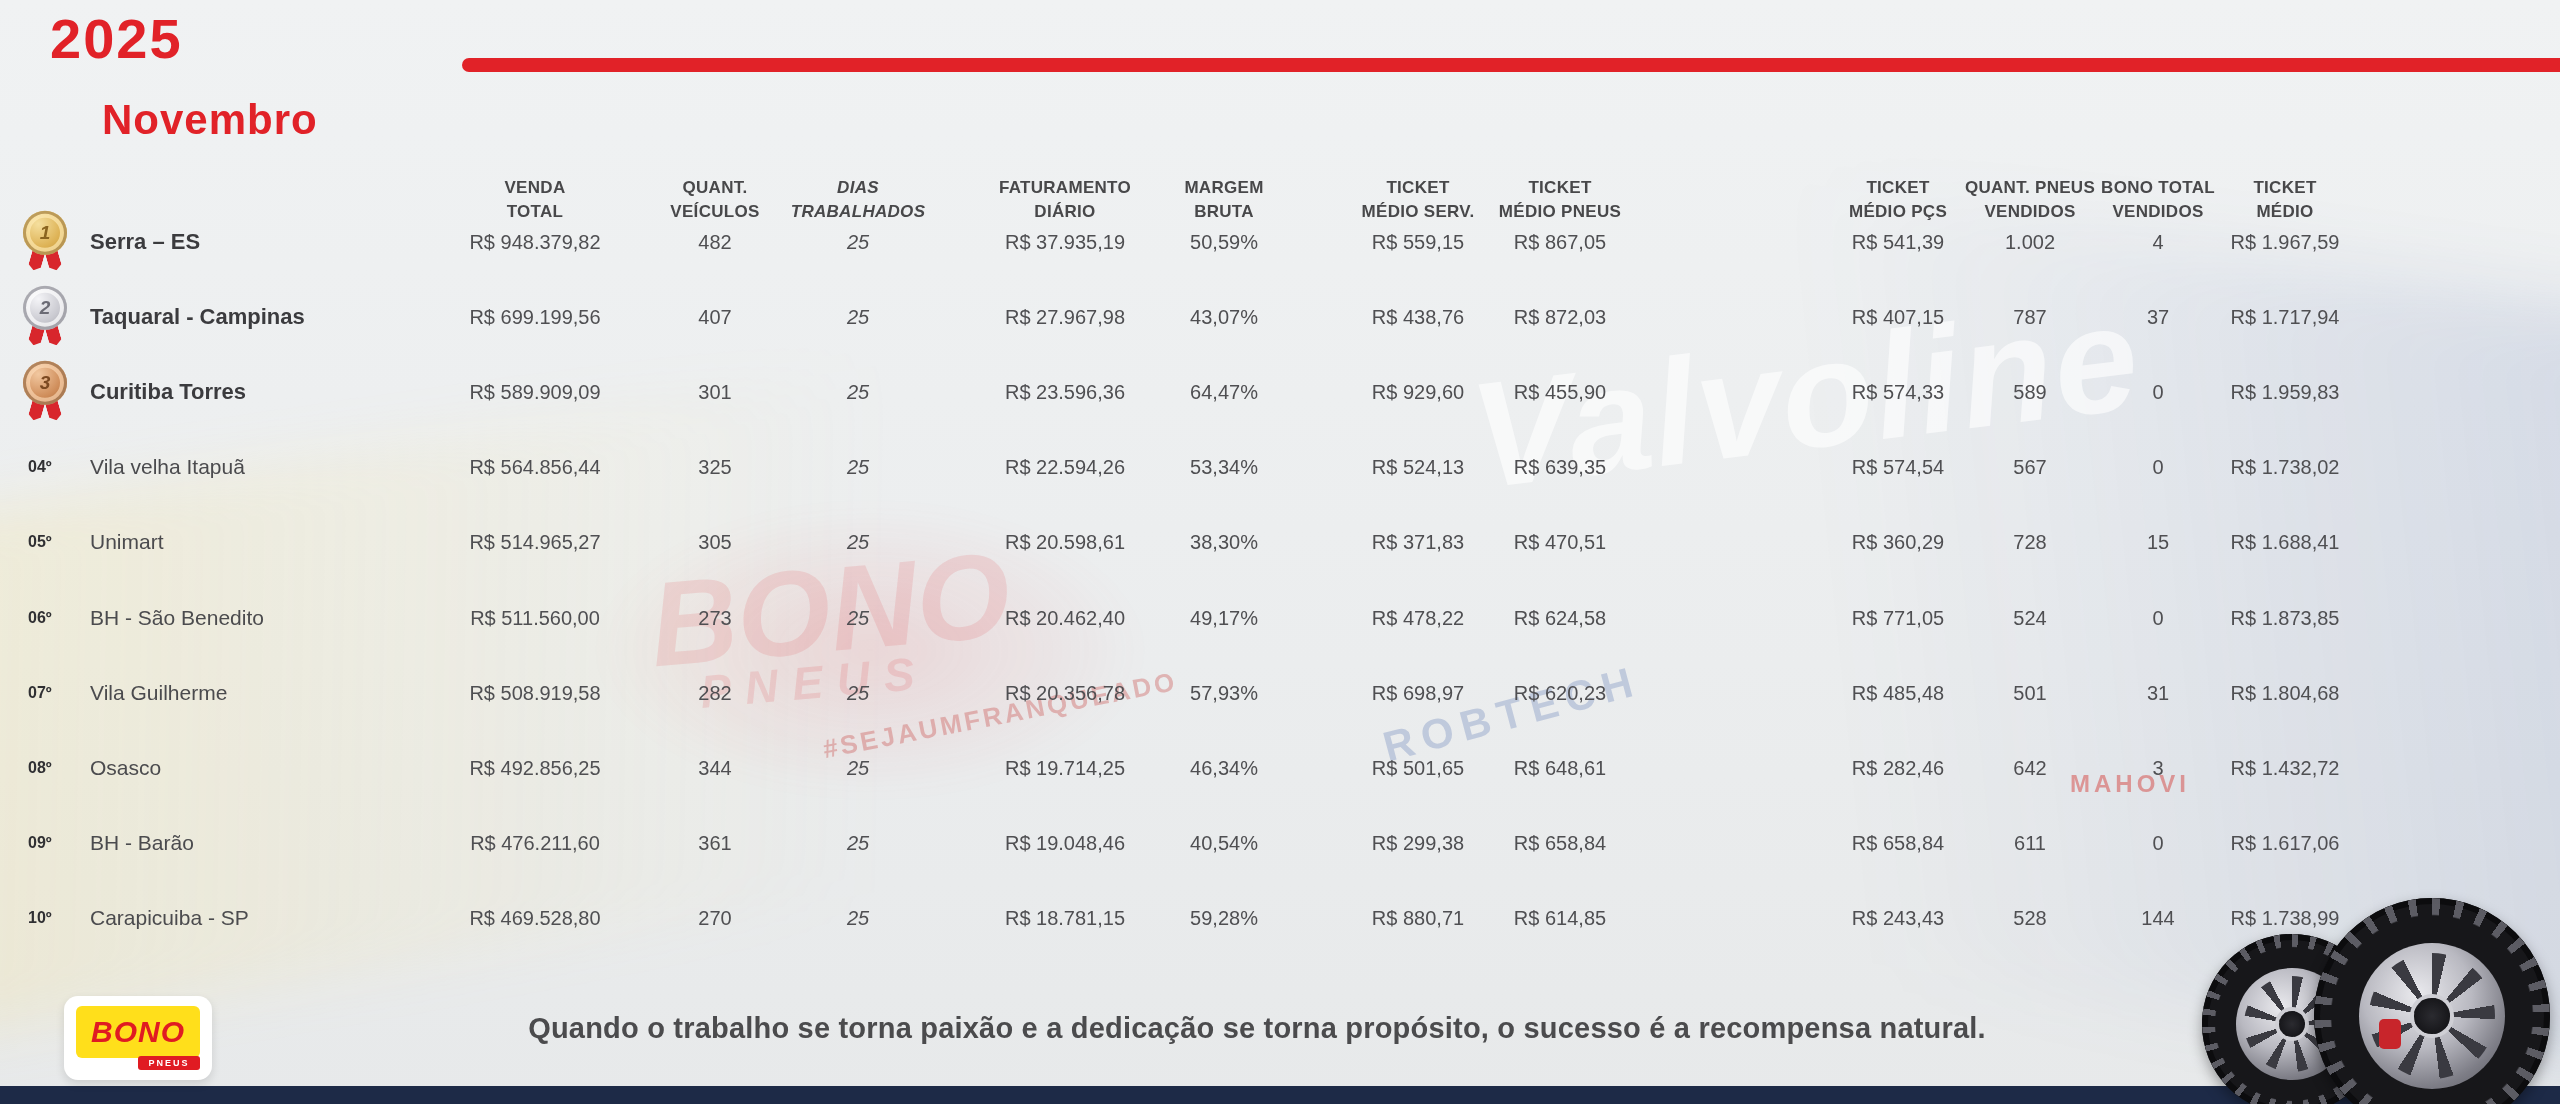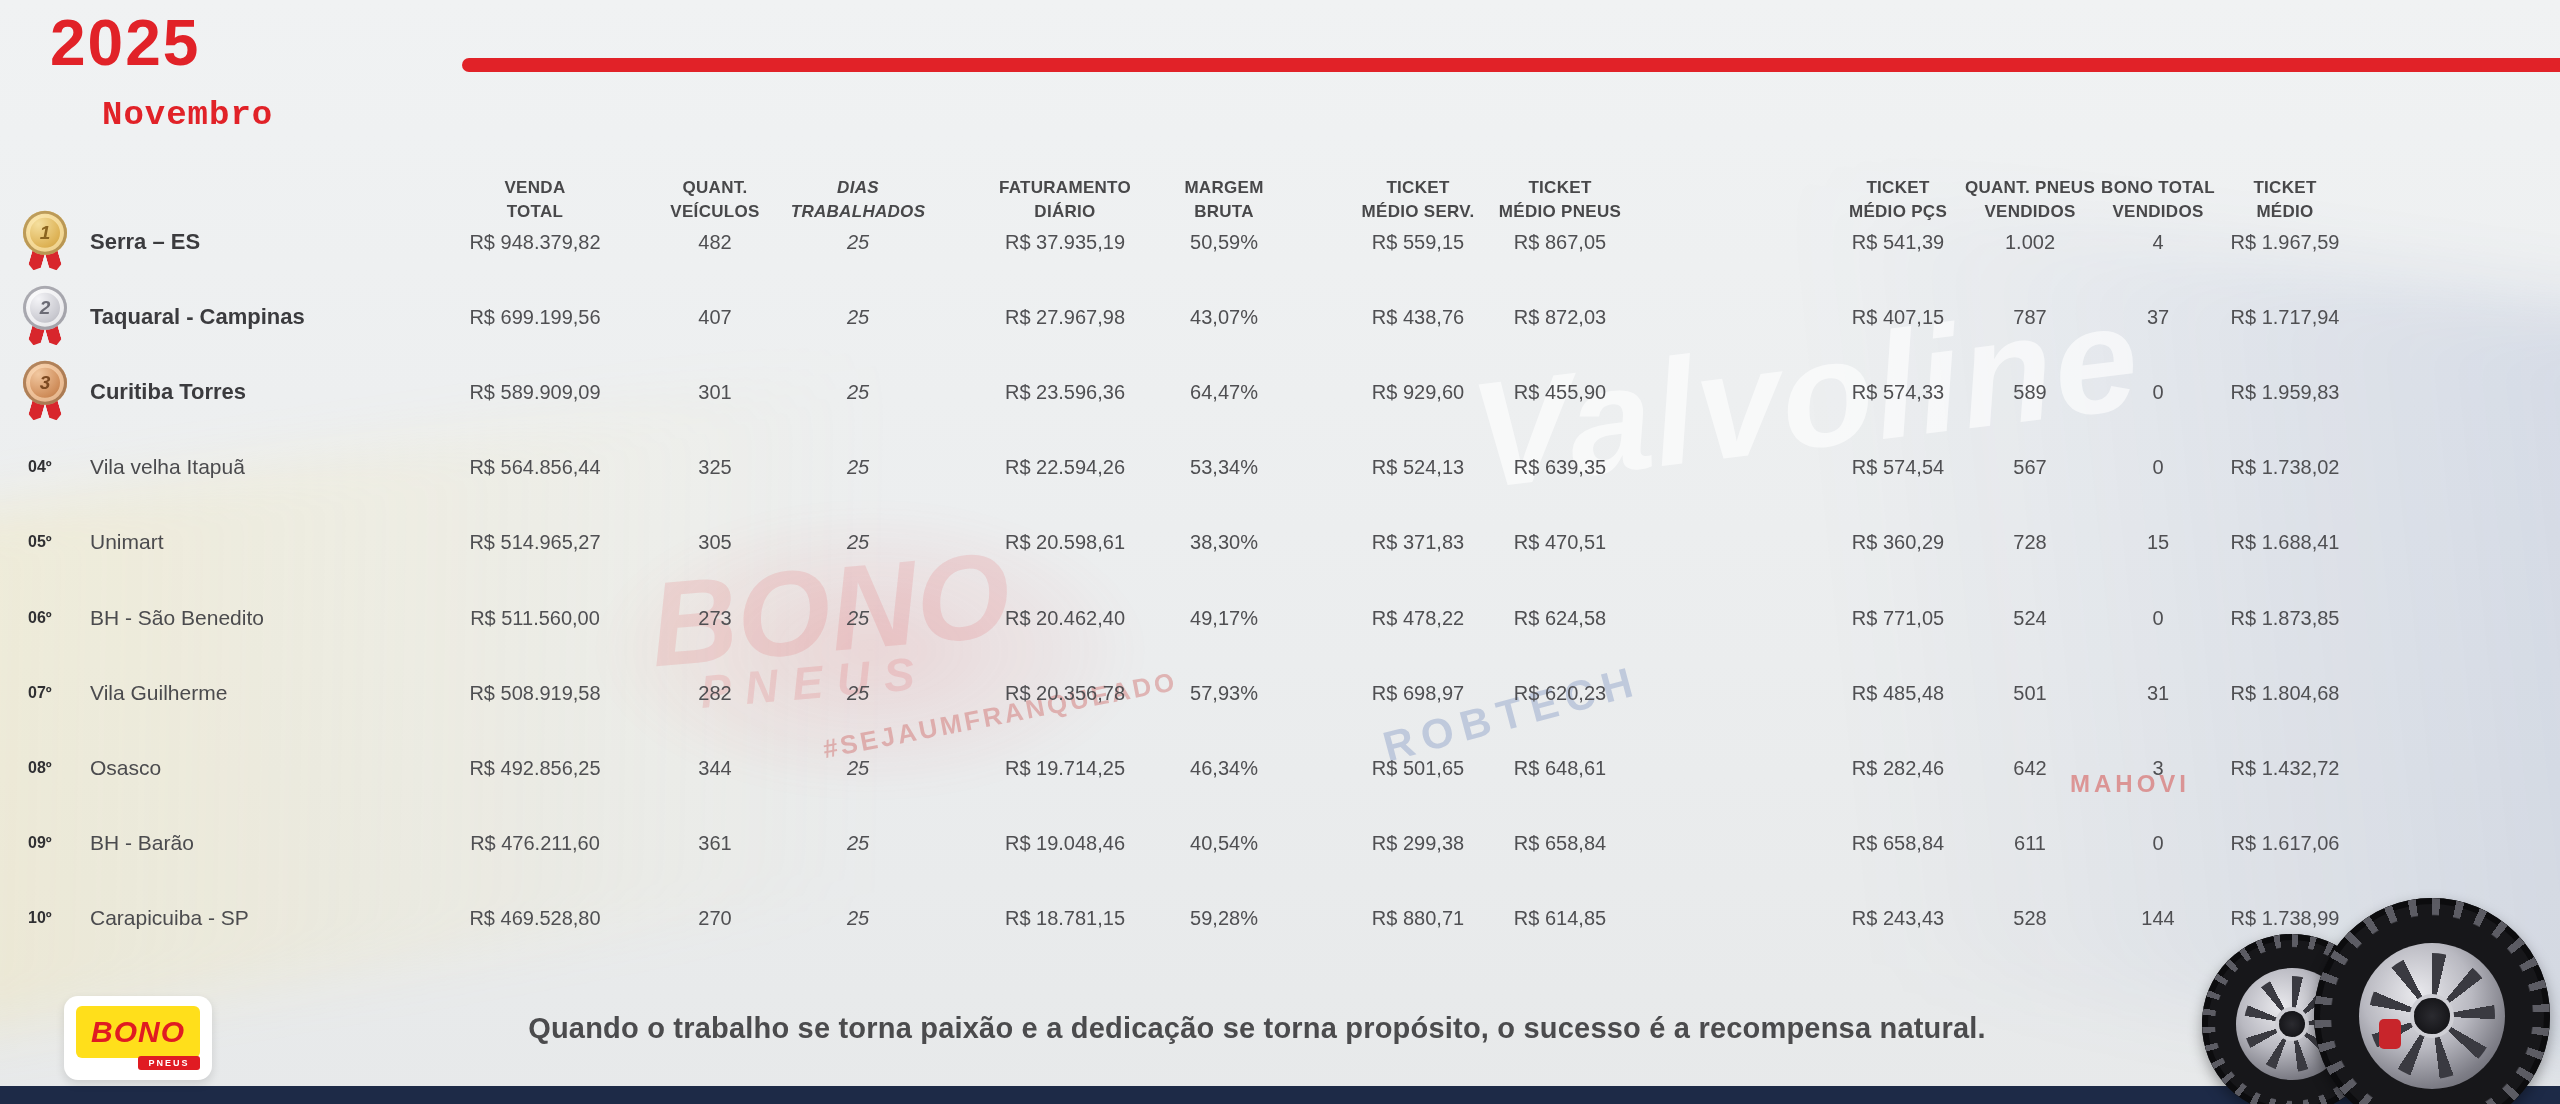--- a/index.html
+++ b/index.html
@@ -20,22 +20,22 @@
     transform:rotate(-7deg);letter-spacing:2px;}
   .wm-bono{left:650px;top:540px;font-size:120px;font-style:italic;color:rgba(222,40,48,.12);transform:rotate(-5deg);}
   .wm-pneus{left:700px;top:655px;font-size:46px;font-style:italic;color:rgba(222,40,48,.13);transform:rotate(-5deg);letter-spacing:14px;}
   .wm-franq{left:820px;top:700px;font-size:26px;color:rgba(195,50,45,.30);transform:rotate(-11deg);letter-spacing:3px;}
   .wm-robtech{left:1380px;top:690px;font-size:42px;color:rgba(43,79,158,.22);transform:rotate(-15deg);letter-spacing:8px;}
   .wm-mahovi{left:2070px;top:755px;font-size:24px;color:rgba(210,52,46,.45);letter-spacing:4px;margin-top:15px;}
 
   
   .title-block{position:absolute;left:50px;top:6px;display:flex;align-items:baseline;gap:16px;}
   .title-main{font-size:84px;font-weight:500;color:#4a4a4c;letter-spacing:1px;}
-  .title-year{font-size:64px;font-weight:800;color:#e12228;letter-spacing:2px;}
-  .title-month{position:absolute;left:102px;top:96px;font-size:34px;font-weight:800;color:#e12228;letter-spacing:1px;font-family:Liberation Mono, monospace;}
+  .title-year{font-size:56px;font-weight:800;color:#e12228;letter-spacing:2px;}
+  .title-month{position:absolute;left:102px;top:96px;font-size:42px;font-weight:800;color:#e12228;letter-spacing:1px;}
   .title-rule{position:absolute;left:462px;top:58px;height:14px;right:0;background:#e12228;border-radius:8px 0 0 8px;}
 
   
   .col-headers{position:absolute;left:0;top:128px;width:2560px;height:60px;}
   .col-header{position:absolute;top:0;transform:translateX(-50%);text-align:center;width:210px;
     font-size:17px;font-weight:700;color:#48484a;line-height:1.4;white-space:pre-line;letter-spacing:.3px;margin-top:48px;}
   .rows{position:absolute;left:0;top:204px;width:2560px;height:760px;}
   .row{position:absolute;left:0;width:2560px;height:75px;}
   .rank{position:absolute;left:28px;top:50%;transform:translateY(-50%);font-size:16px;font-weight:700;color:#303033;}
   .name{position:absolute;left:90px;top:50%;transform:translateY(-50%);font-size:21px;color:#4b4b4e;white-space:nowrap;}

